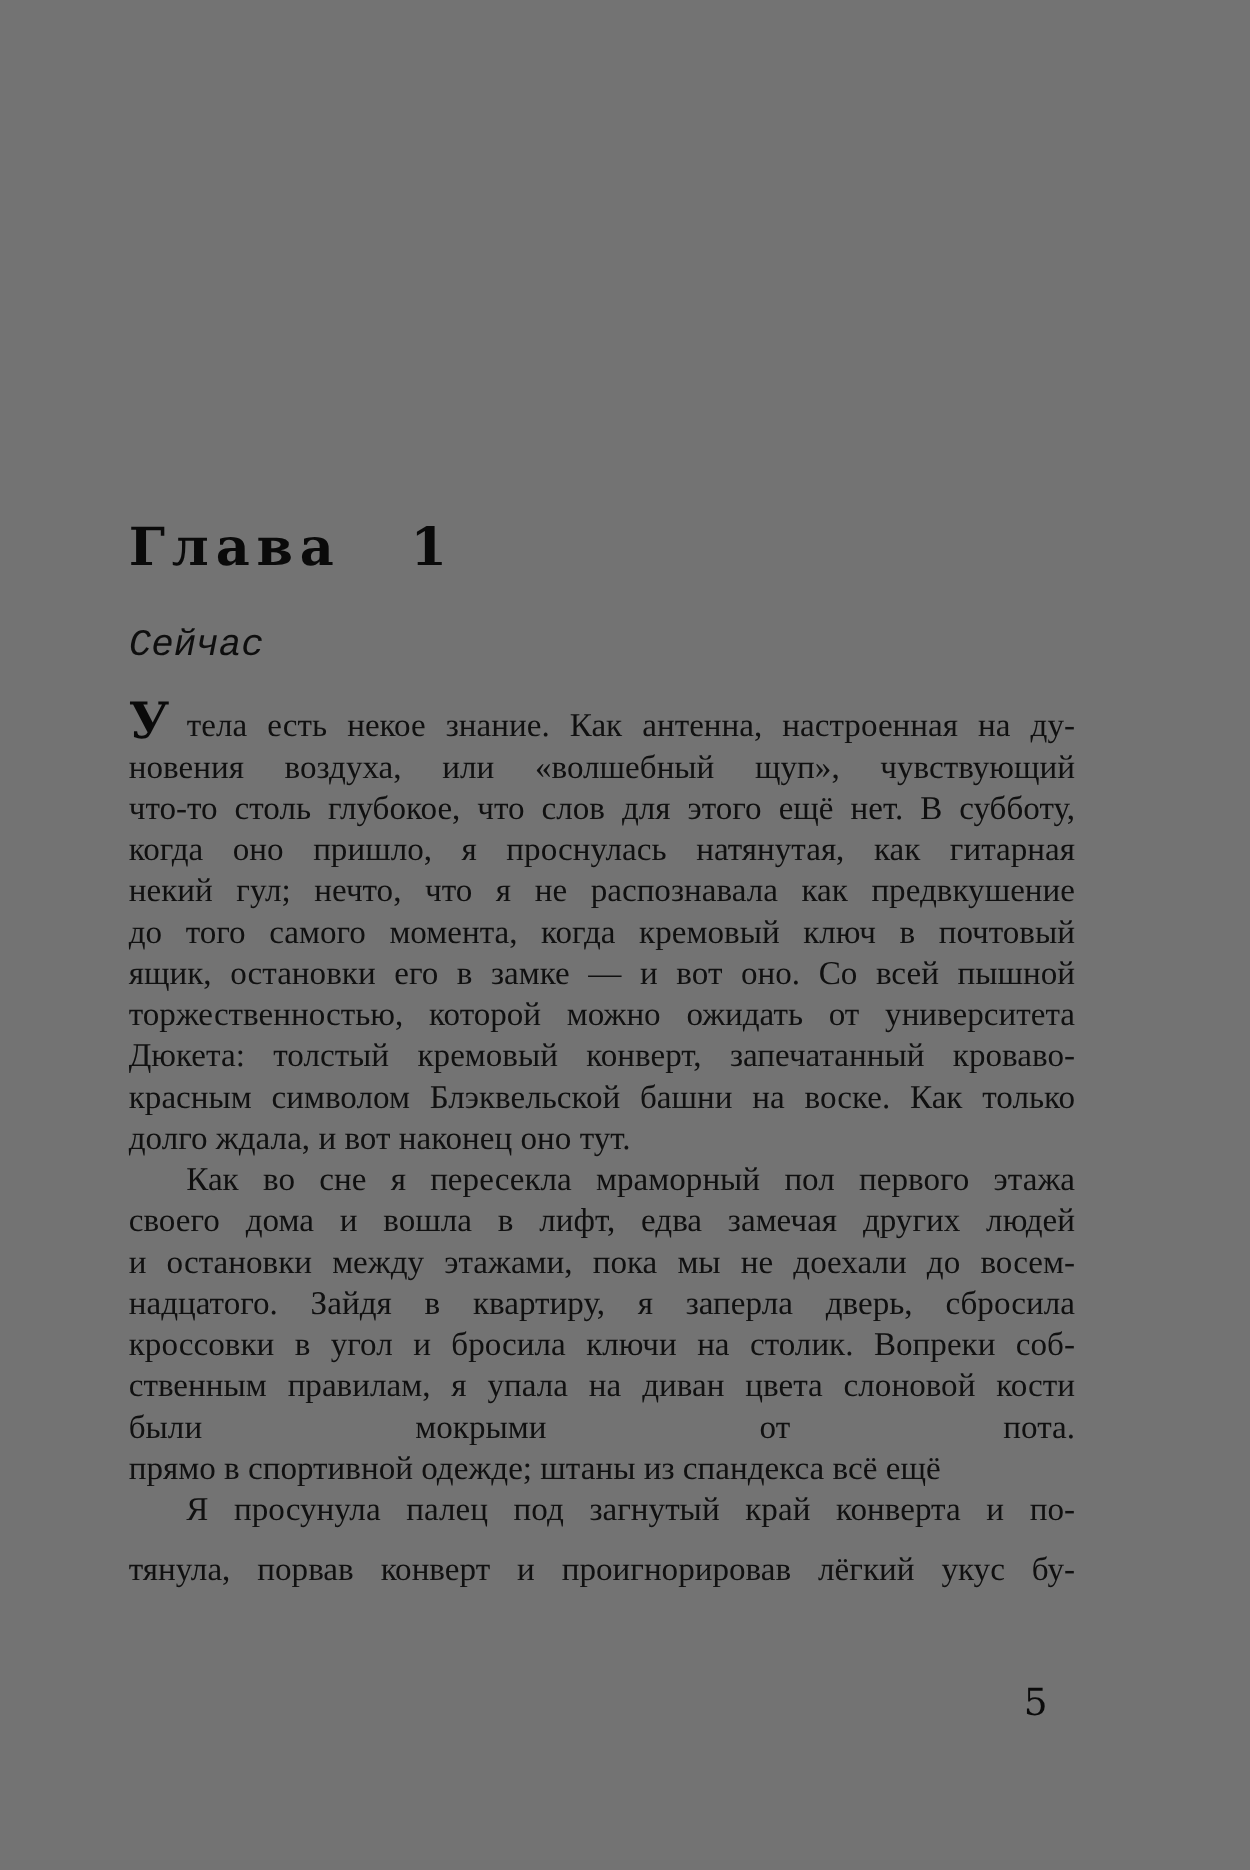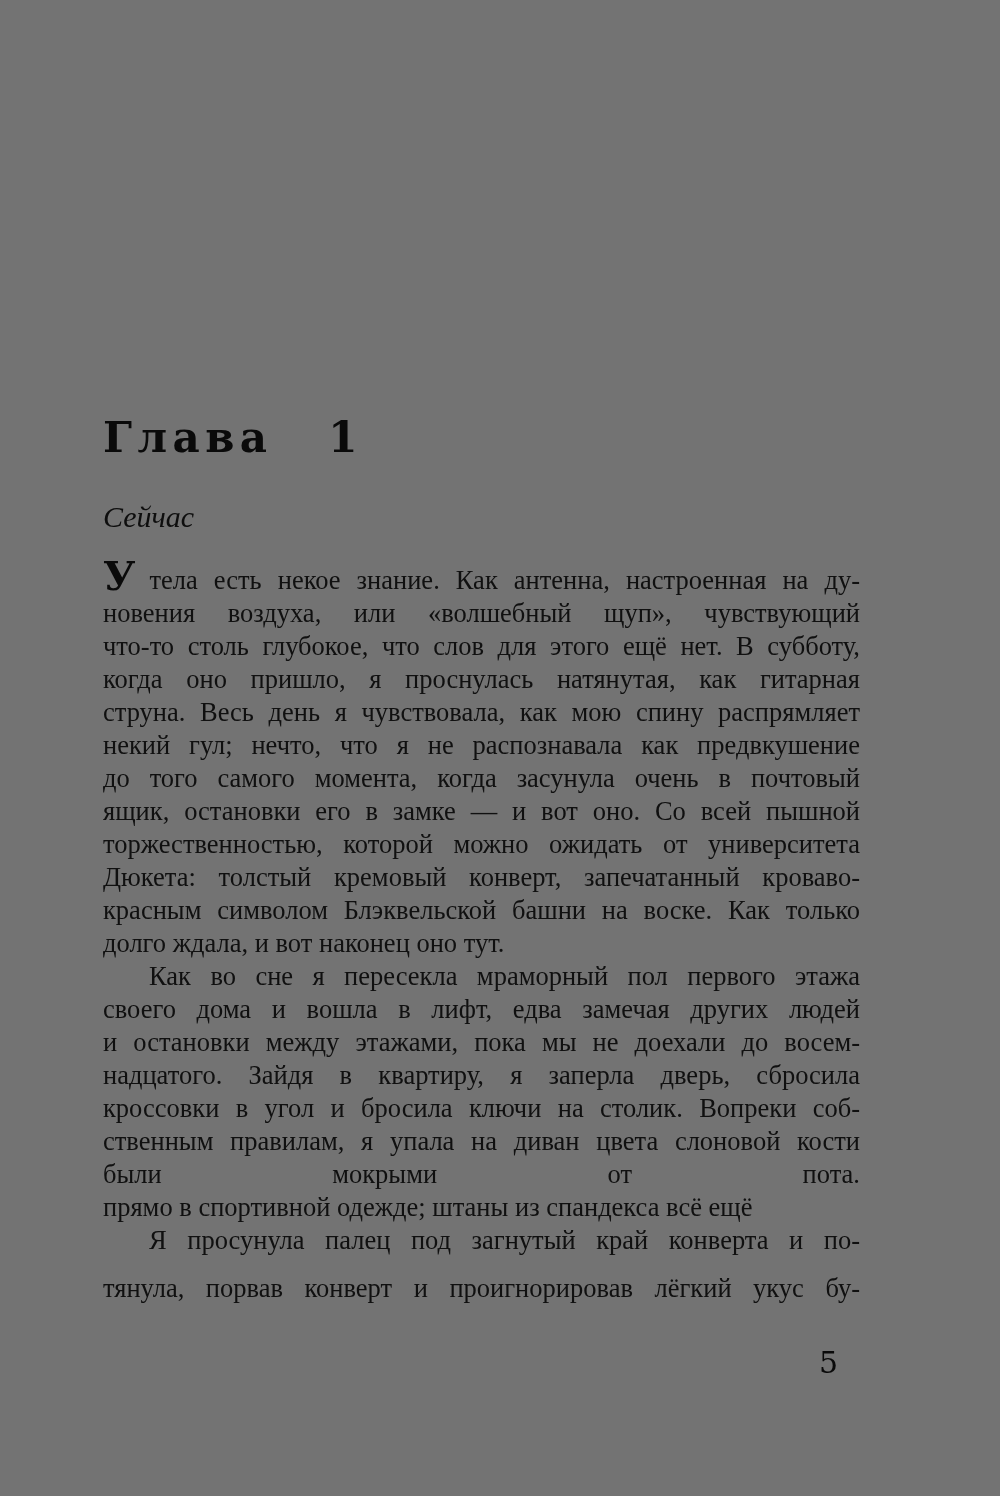--- a/index.html
+++ b/index.html
@@ -25,21 +25,21 @@
     font-family: "DejaVu Serif", serif;
     font-weight: bold;
     font-size: 42px;
     line-height: 48px;
     letter-spacing: 0.13em;
     word-spacing: 0.85em;
     color: #0a0a0a;
   }
   .subtitle {
     margin-top: 38px;
-    font-family: Liberation Serif, serif;
+    font-family: Liberation Mono, monospace;
     font-style: italic;
     font-size: 30px;
     line-height: 34px;
     color: #0e0e0e;
   }
   .body-text {
     margin-top: 30px;
     font-family: "Liberation Serif", serif;
     font-size: 26.5px;
     line-height: 33px;
@@ -88,23 +88,22 @@
     <div class="body-text">
 
       <div class="para">
         <div class="line first-line">
           <span class="dropcap">У</span><span>тела есть некое знание. Как антенна, настроенная на ду-</span>
         </div>
         <div class="lines">
             <div class="line">новения воздуха, или «волшебный щуп», чувствующий</div>
             <div class="line">что-то столь глубокое, что слов для этого ещё нет. В субботу,</div>
             <div class="line">когда оно пришло, я проснулась натянутая, как гитарная</div>
-            <div class="line">струна. Весь день я чувствовала, как мою спину распрямляет</div>
             <div class="line">некий гул; нечто, что я не распознавала как предвкушение</div>
-            <div class="line">до того самого момента, когда засунула очень в почтовый</div>
+            <div class="line">до того самого момента, когда кремовый ключ в почтовый</div>
             <div class="line">ящик, остановки его в замке — и вот оно. Со всей пышной</div>
             <div class="line">торжественностью, которой можно ожидать от университета</div>
             <div class="line">Дюкета: толстый кремовый конверт, запечатанный кроваво-</div>
             <div class="line">красным символом Блэквельской башни на воске. Как только</div>
             <div class="line">долго ждала, и вот наконец оно тут.</div>
           </div>
       </div>
 
       <div class="para indented">
         <div class="lines">

